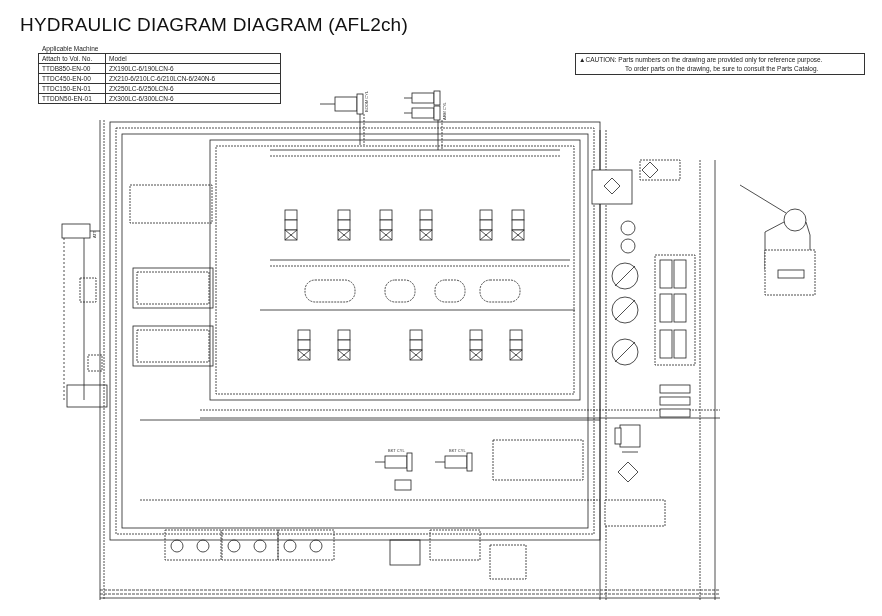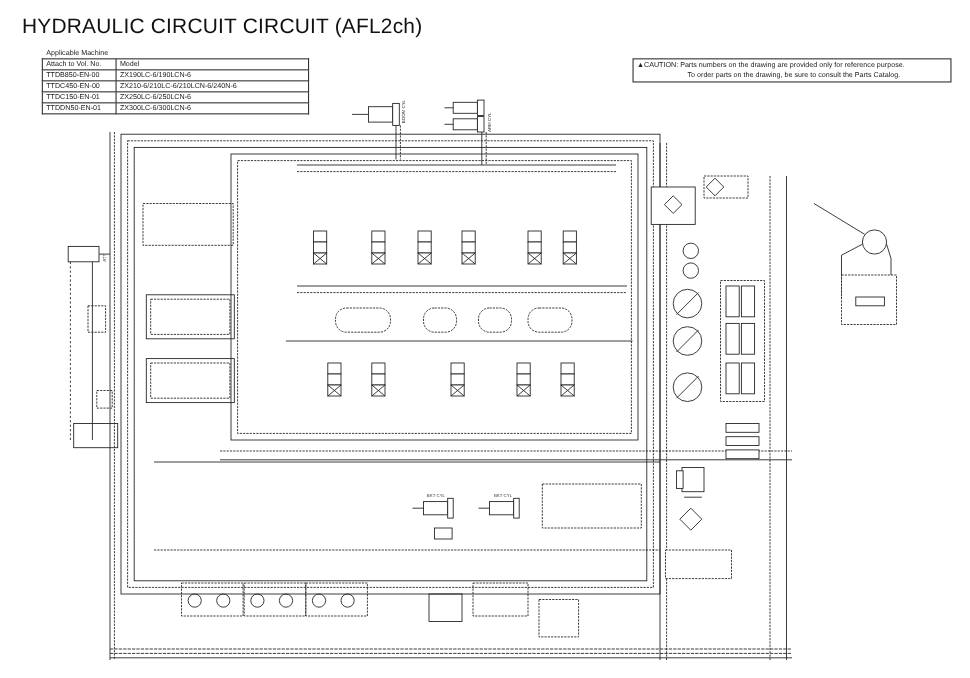--- a/index.html
+++ b/index.html
@@ -11,21 +11,21 @@
   table.machines td.c1 { width: 60px; }
   table.machines td.c2 { width: 168px; }
   .caution { position: absolute; left: 575px; top: 53px; width: 290px; border: 1px solid #333; font-size: 6.5px; line-height: 9px; padding: 1px 3px; color: #222; box-sizing: border-box; }
   .caution .l2 { padding-left: 46px; }
   svg.schem { position: absolute; left: 0; top: 0; }
   .lbl { font-size: 4px; fill: #333; font-family: "Liberation Sans", sans-serif; }
 </style>
 </head>
 <body>
 
-<div class="title">HYDRAULIC CIRCUIT CIRCUIT (AFL2ch)</div>
+<div class="title">HYDRAULIC DIAGRAM DIAGRAM (AFL2ch)</div>
 
 <div class="machine-caption">Applicable Machine</div>
 <table class="machines">
   <tbody>
       <tr>
     <td class="c1">Attach to Vol. No.</td>
     <td class="c2">Model</td>
   </tr>
   <tr>
     <td>TTDB850-EN-00</td>

